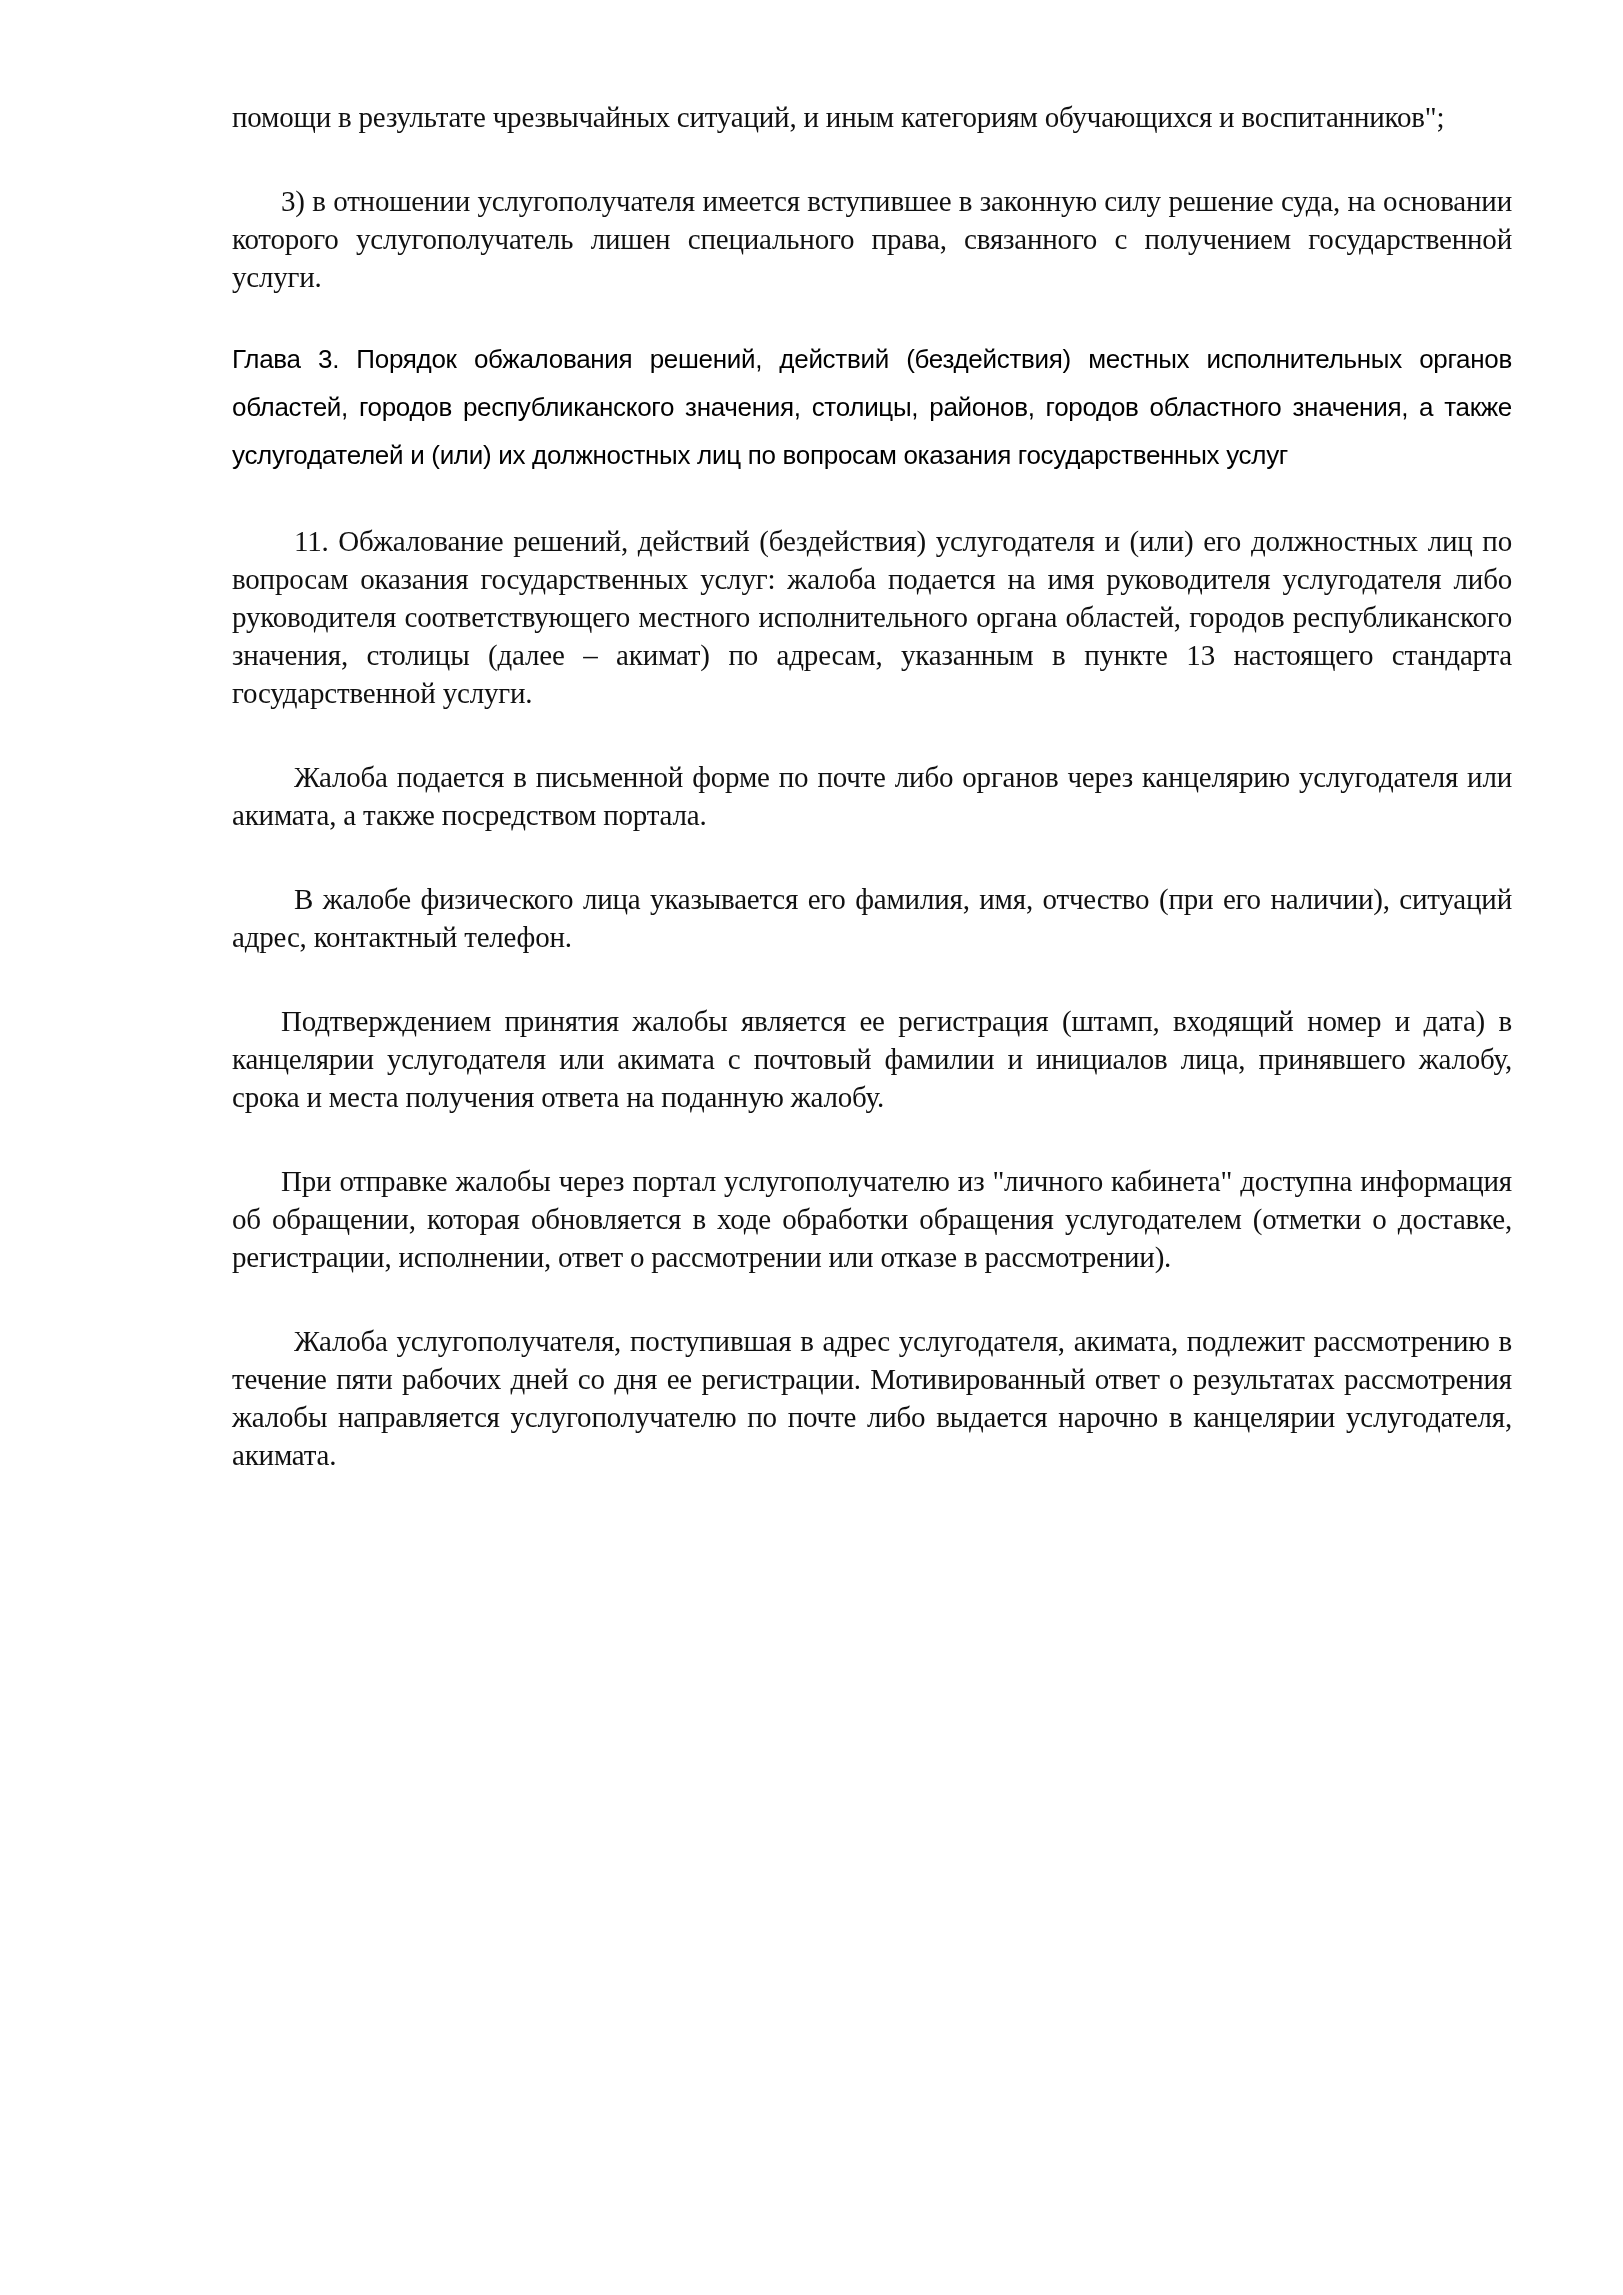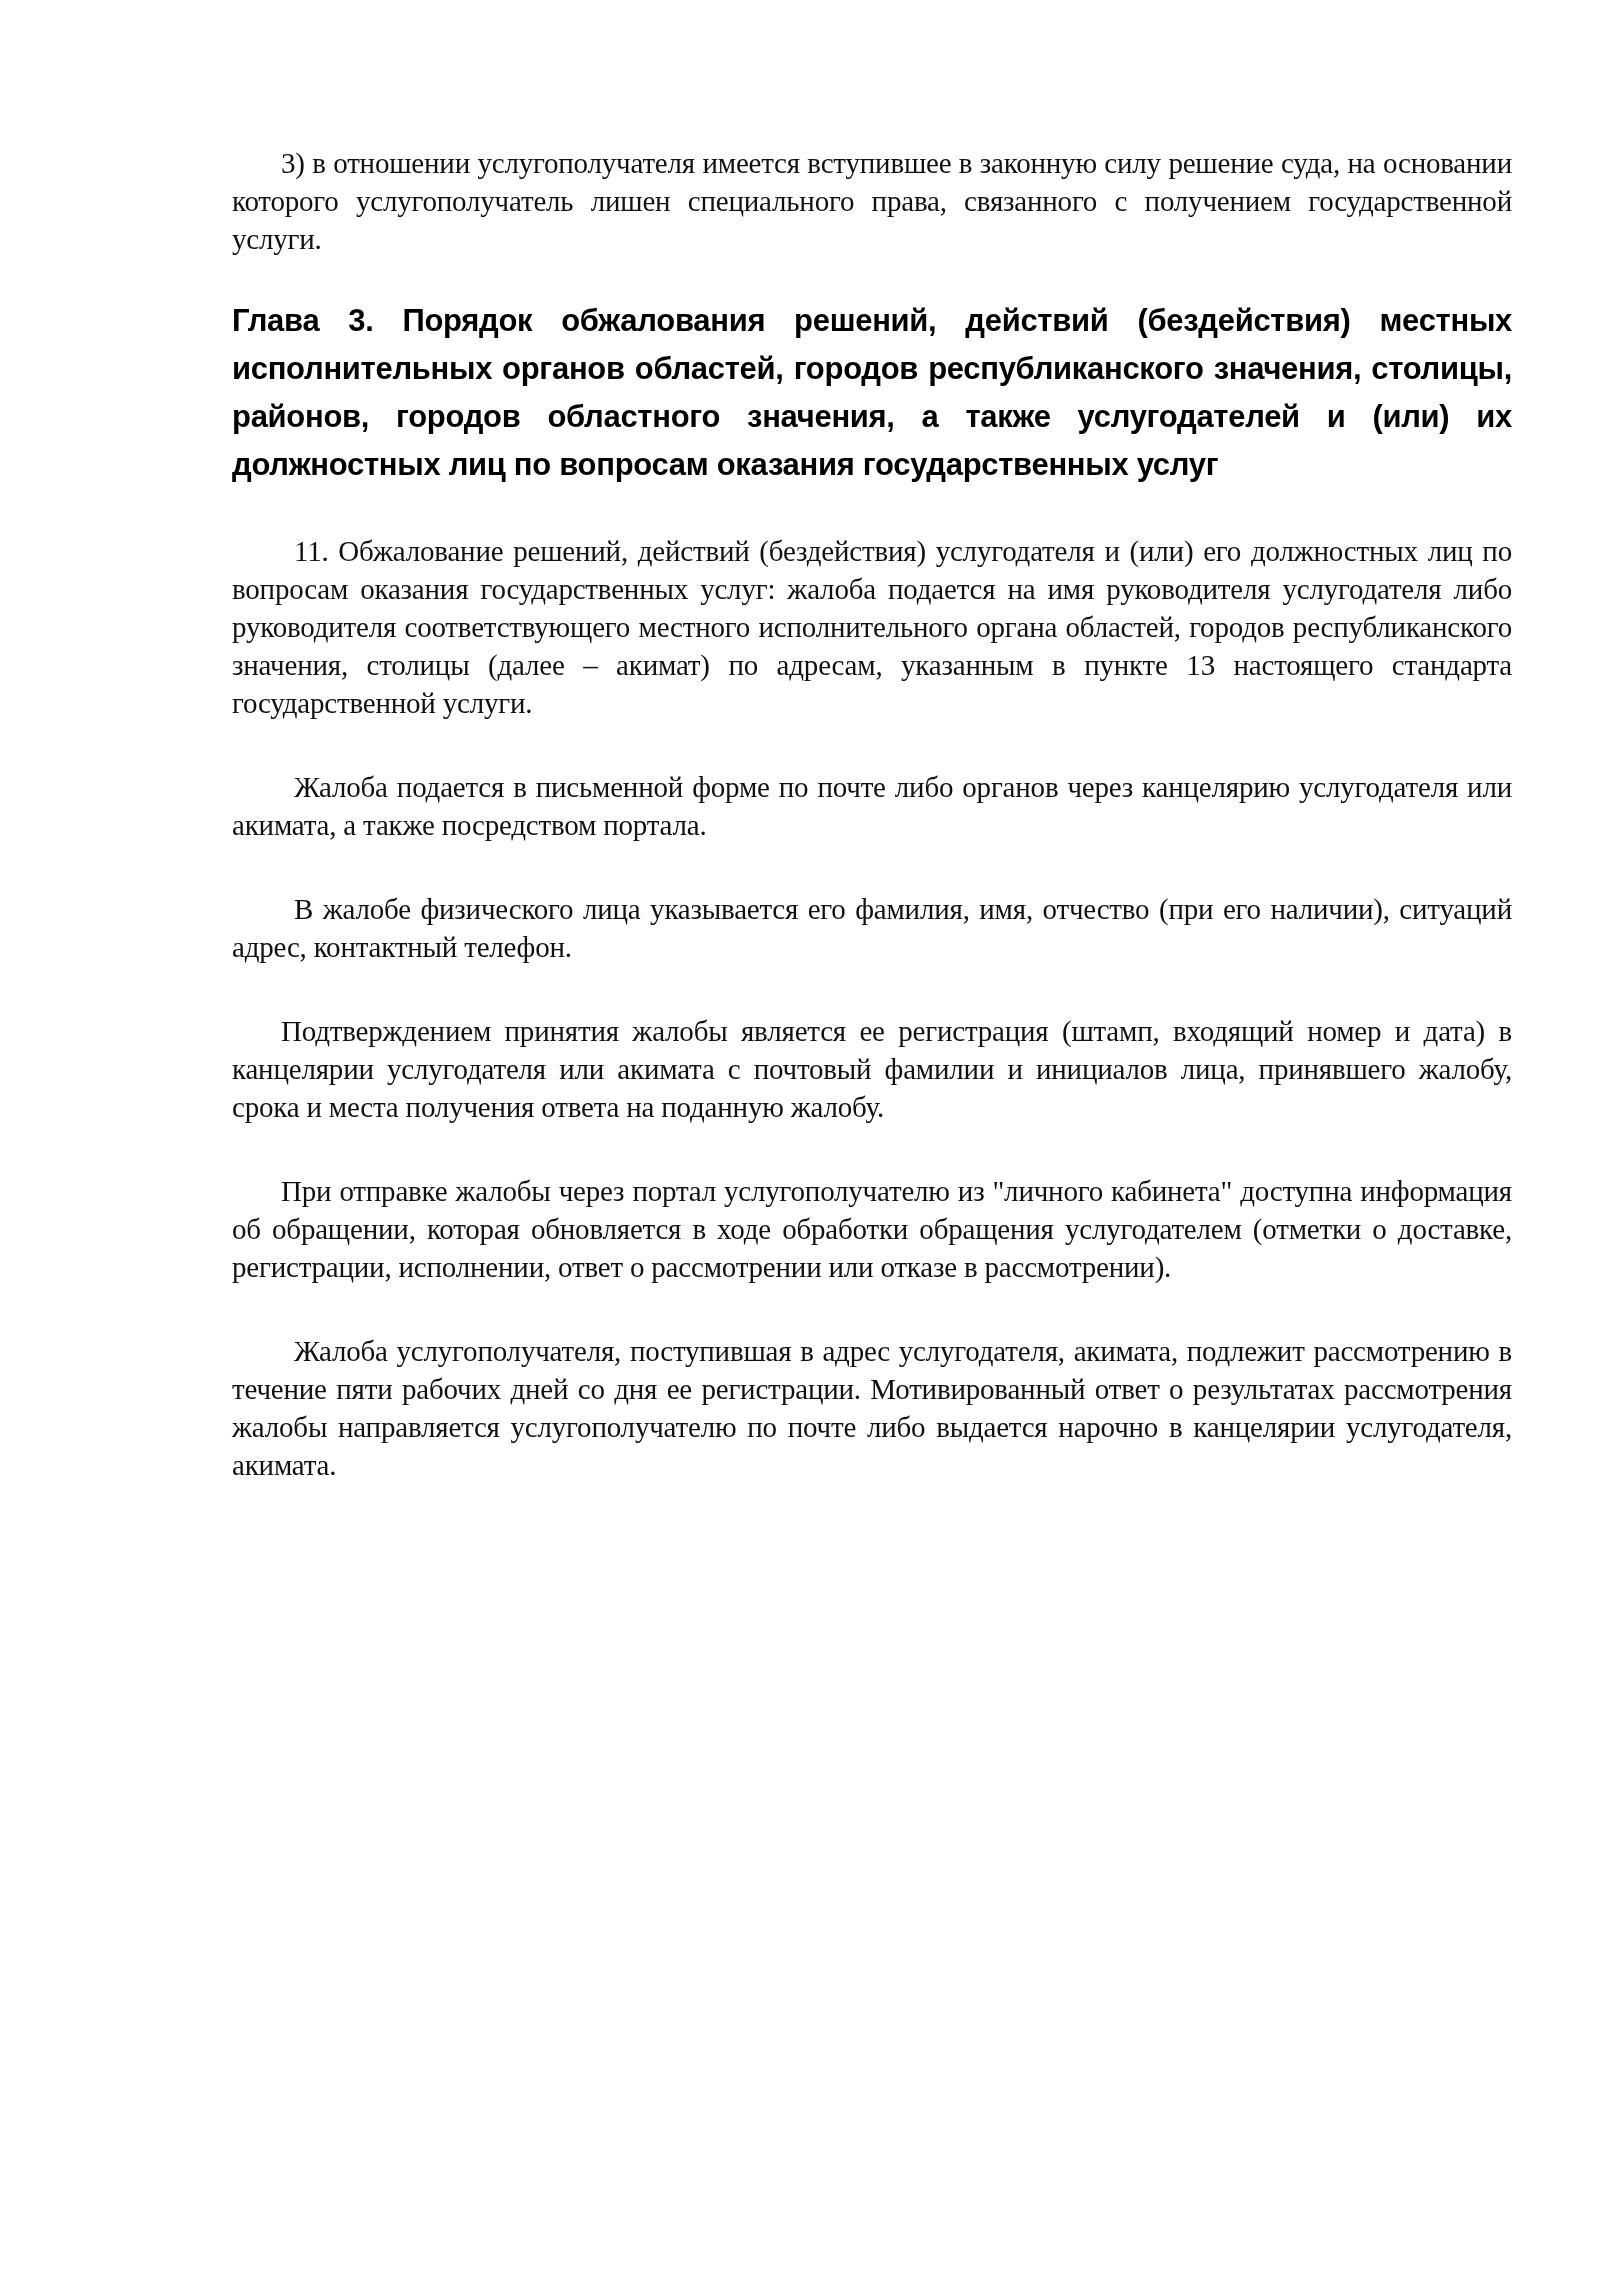--- a/index.html
+++ b/index.html
@@ -26,35 +26,36 @@
       line-height: 38px;
       text-align: justify;
       margin: 0;
       letter-spacing: -0.2px;
     }
     .indent { text-indent: 49px; }
     .indent-lg { text-indent: 62px; }
     .gap-md { margin-top: 46px; }
     .heading {
       font-family: "Liberation Sans", sans-serif;
-      font-weight: bold;
-      font-size: 31px;
+      font-weight: normal;
+      font-size: 26px;
       line-height: 48px;
       text-align: justify;
       margin: 0;
       margin-top: 39px;
       color: #000000;
       letter-spacing: -0.3px;
     }
     .after-heading { margin-top: 43px; }
   </style>
 </head>
 <body>
 
 <div class="page">
+  <p class="p">помощи в результате чрезвычайных ситуаций, и иным категориям обучающихся и воспитанников";</p>
   <p class="p indent gap-md">3) в отношении услугополучателя имеется вступившее в законную силу решение суда, на основании которого услугополучатель лишен специального права, связанного с получением государственной услуги.</p>
 
   <h2 class="heading">Глава 3. Порядок обжалования решений, действий (бездействия) местных исполнительных органов областей, городов республиканского значения, столицы, районов, городов областного значения, а также услугодателей и (или) их должностных лиц по вопросам оказания государственных услуг</h2>
 
   <p class="p indent-lg after-heading">11. Обжалование решений, действий (бездействия) услугодателя и (или) его должностных лиц по вопросам оказания государственных услуг: жалоба подается на имя руководителя услугодателя либо руководителя соответствующего местного исполнительного органа областей, городов республиканского значения, столицы (далее – акимат) по адресам, указанным в пункте 13 настоящего стандарта государственной услуги.</p>
   <p class="p indent-lg gap-md">Жалоба подается в письменной форме по почте либо органов через канцелярию услугодателя или акимата, а также посредством портала.</p>
   <p class="p indent-lg gap-md">В жалобе физического лица указывается его фамилия, имя, отчество (при его наличии), ситуаций адрес, контактный телефон.</p>
   <p class="p indent gap-md">Подтверждением принятия жалобы является ее регистрация (штамп, входящий номер и дата) в канцелярии услугодателя или акимата с почтовый фамилии и инициалов лица, принявшего жалобу, срока и места получения ответа на поданную жалобу.</p>
   <p class="p indent gap-md">При отправке жалобы через портал услугополучателю из "личного кабинета" доступна информация об обращении, которая обновляется в ходе обработки обращения услугодателем (отметки о доставке, регистрации, исполнении, ответ о рассмотрении или отказе в рассмотрении).</p>
   <p class="p indent-lg gap-md">Жалоба услугополучателя, поступившая в адрес услугодателя, акимата, подлежит рассмотрению в течение пяти рабочих дней со дня ее регистрации. Мотивированный ответ о результатах рассмотрения жалобы направляется услугополучателю по почте либо выдается нарочно в канцелярии услугодателя, акимата.</p>

